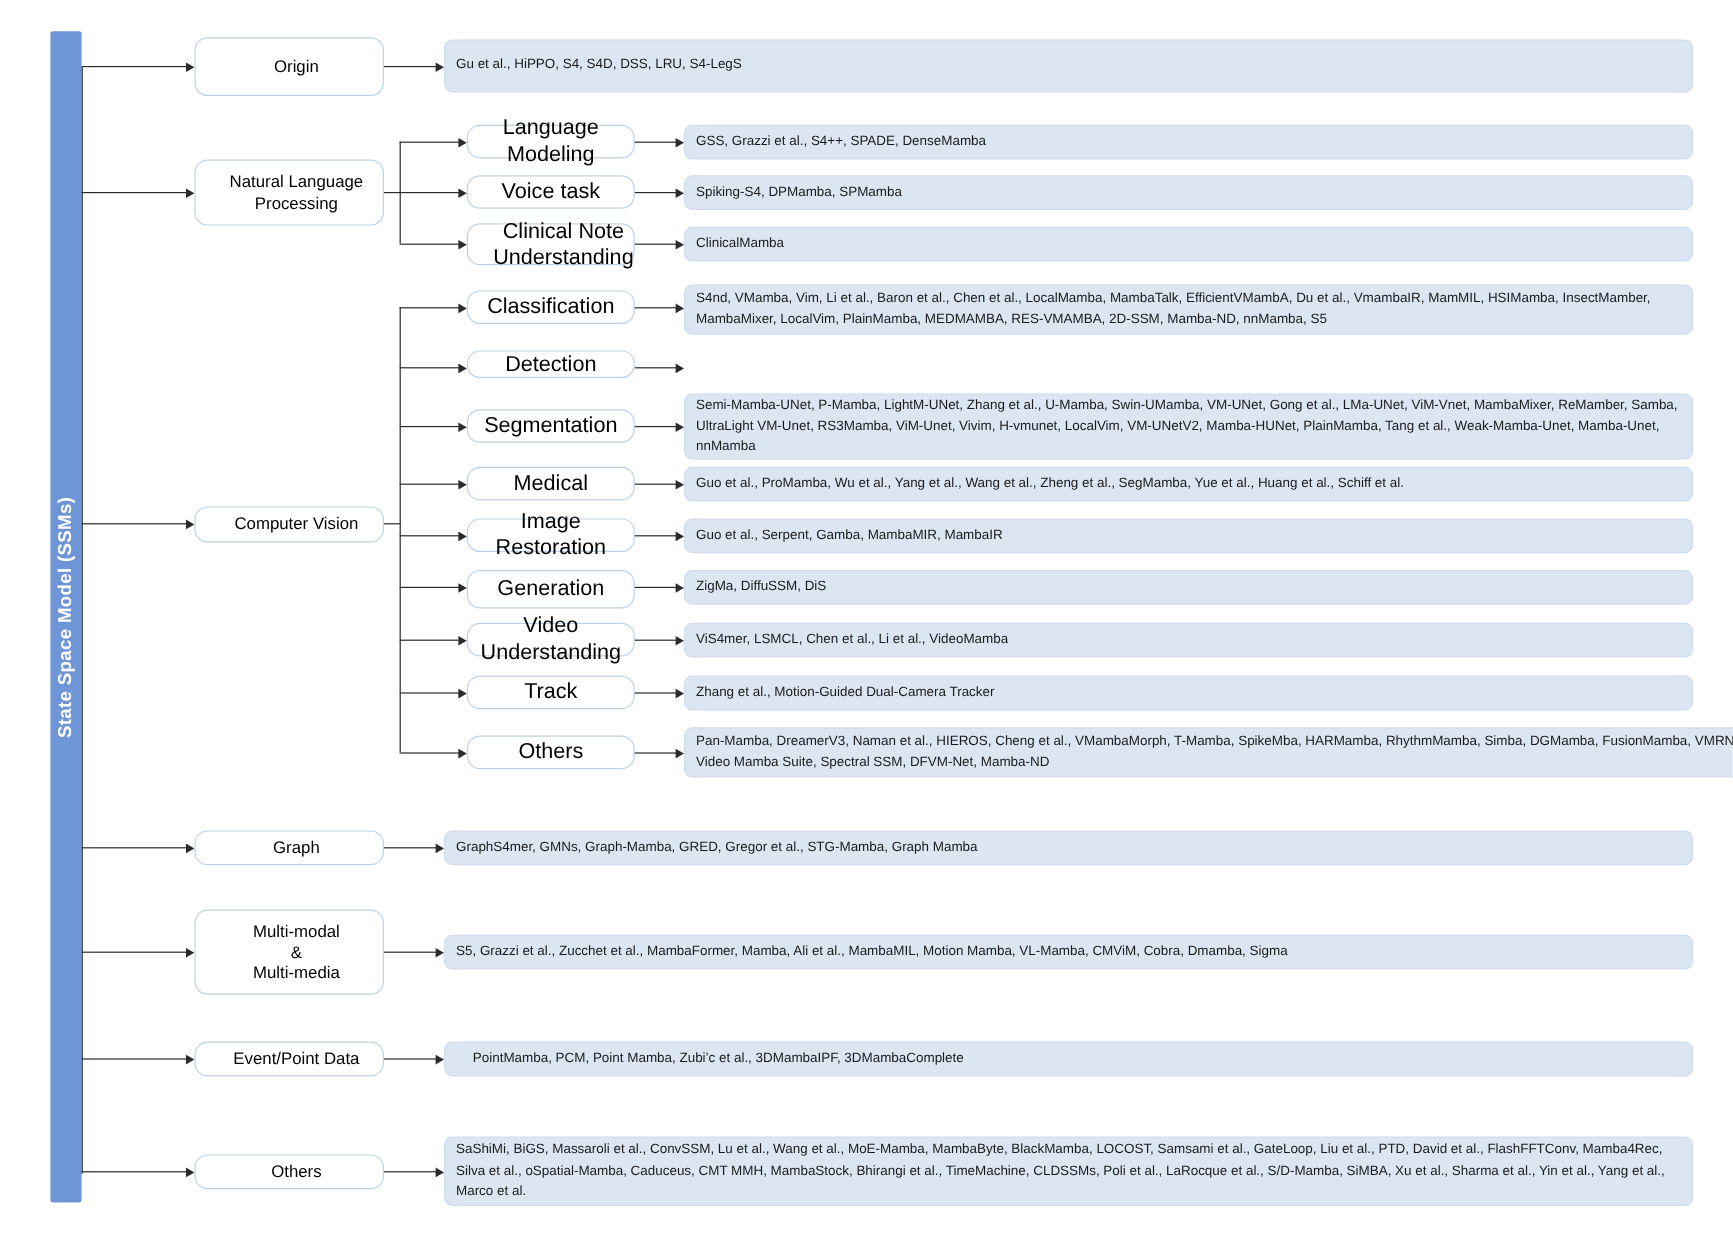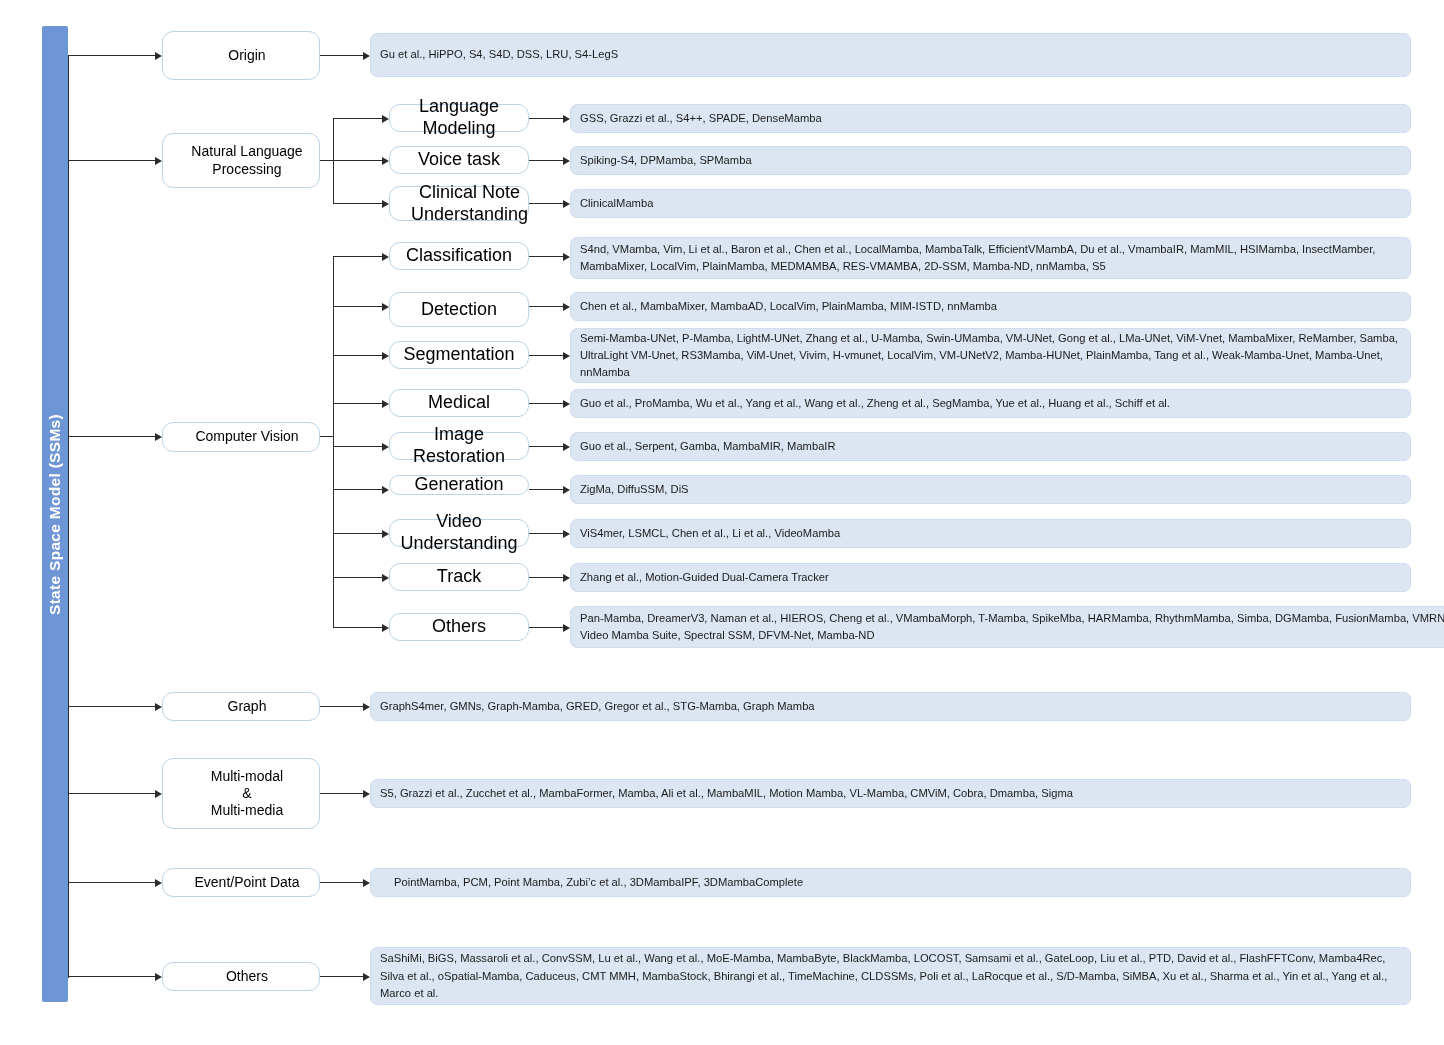--- a/index.html
+++ b/index.html
@@ -165,28 +165,25 @@
     <span class="node-label">Classification</span>
   </div>
   <div class="ln h" style="left:529px; top:256px; width:37px;"></div>
   <div class="arrow" style="left:563px; top:252.5px;"></div>
   <div class="leaf" style="left:570px; top:237px; width:841px; height:42px;">
     <span class="leaf-text">S4nd, VMamba,  Vim, Li et al., Baron et al., Chen et al.,  LocalMamba, MambaTalk, EfficientVMambA, Du et al., VmambaIR, MamMIL, HSIMamba, InsectMamber, MambaMixer, LocalVim, PlainMamba, MEDMAMBA, RES-VMAMBA, 2D-SSM, Mamba-ND, nnMamba, S5</span>
   </div>
 
   <div class="ln h" style="left:333px; top:306px; width:52px;"></div>
   <div class="arrow" style="left:382px; top:302.5px;"></div>
-  <div class="node lvl2" style="left:389px; top:292px; width:140px; height:35px;">
+  <div class="node lvl2" style="left:389px; top:292px; width:140px; height:23px;">
     <span class="node-label">Detection</span>
   </div>
   <div class="ln h" style="left:529px; top:306px; width:37px;"></div>
   <div class="arrow" style="left:563px; top:302.5px;"></div>
-  <div class="leaf" style="left:570px; top:292px; width:841px; height:29px;">
-    <span class="leaf-text"> Chen et al., MambaMixer, MambaAD, LocalVim, PlainMamba, MIM-ISTD, nnMamba</span>
-  </div>
 
   <div class="ln h" style="left:333px; top:355px; width:52px;"></div>
   <div class="arrow" style="left:382px; top:351.5px;"></div>
   <div class="node lvl2" style="left:389px; top:341px; width:140px; height:28px;">
     <span class="node-label">Segmentation</span>
   </div>
   <div class="ln h" style="left:529px; top:355px; width:37px;"></div>
   <div class="arrow" style="left:563px; top:351.5px;"></div>
   <div class="leaf" style="left:570px; top:328px; width:841px; height:55px;">
     <span class="leaf-text">Semi-Mamba-UNet, P-Mamba, LightM-UNet, Zhang et al., U-Mamba, Swin-UMamba, VM-UNet,  Gong et al., LMa-UNet, ViM-Vnet, MambaMixer, ReMamber, Samba, UltraLight VM-Unet, RS3Mamba, ViM-Unet, Vivim, H-vmunet, LocalVim, VM-UNetV2, Mamba-HUNet, PlainMamba, Tang et al., Weak-Mamba-Unet, Mamba-Unet, nnMamba</span>
@@ -209,21 +206,21 @@
     <span class="node-label">Image Restoration</span>
   </div>
   <div class="ln h" style="left:529px; top:446px; width:37px;"></div>
   <div class="arrow" style="left:563px; top:442.5px;"></div>
   <div class="leaf" style="left:570px; top:432px; width:841px; height:29px;">
     <span class="leaf-text">Guo et al., Serpent, Gamba, MambaMIR, MambaIR</span>
   </div>
 
   <div class="ln h" style="left:333px; top:489px; width:52px;"></div>
   <div class="arrow" style="left:382px; top:485.5px;"></div>
-  <div class="node lvl2" style="left:389px; top:475px; width:140px; height:20px;">
+  <div class="node lvl2" style="left:389px; top:475px; width:140px; height:32px;">
     <span class="node-label">Generation</span>
   </div>
   <div class="ln h" style="left:529px; top:489px; width:37px;"></div>
   <div class="arrow" style="left:563px; top:485.5px;"></div>
   <div class="leaf" style="left:570px; top:475px; width:841px; height:29px;">
     <span class="leaf-text">ZigMa, DiffuSSM, DiS</span>
   </div>
 
   <div class="ln h" style="left:333px; top:533px; width:52px;"></div>
   <div class="arrow" style="left:382px; top:529.5px;"></div>

